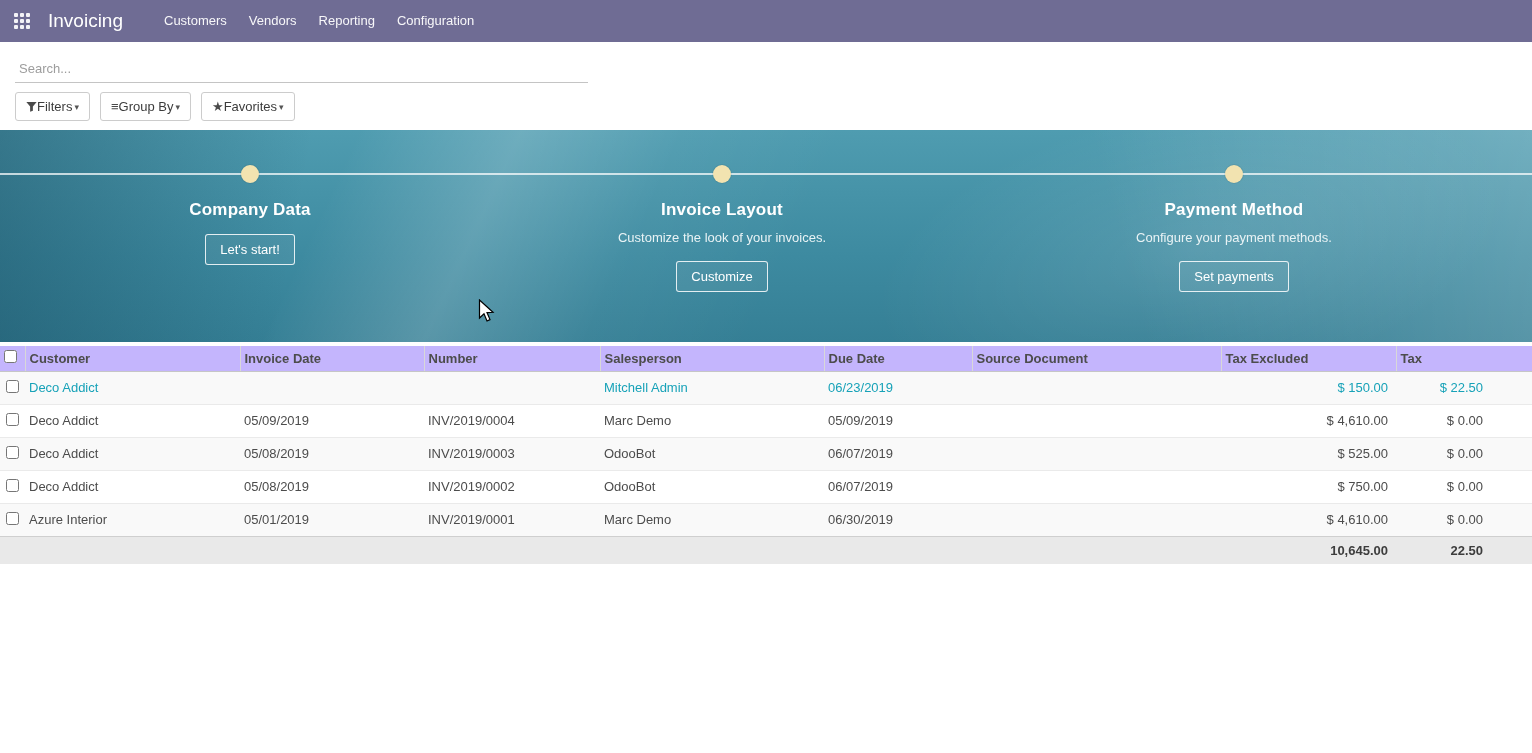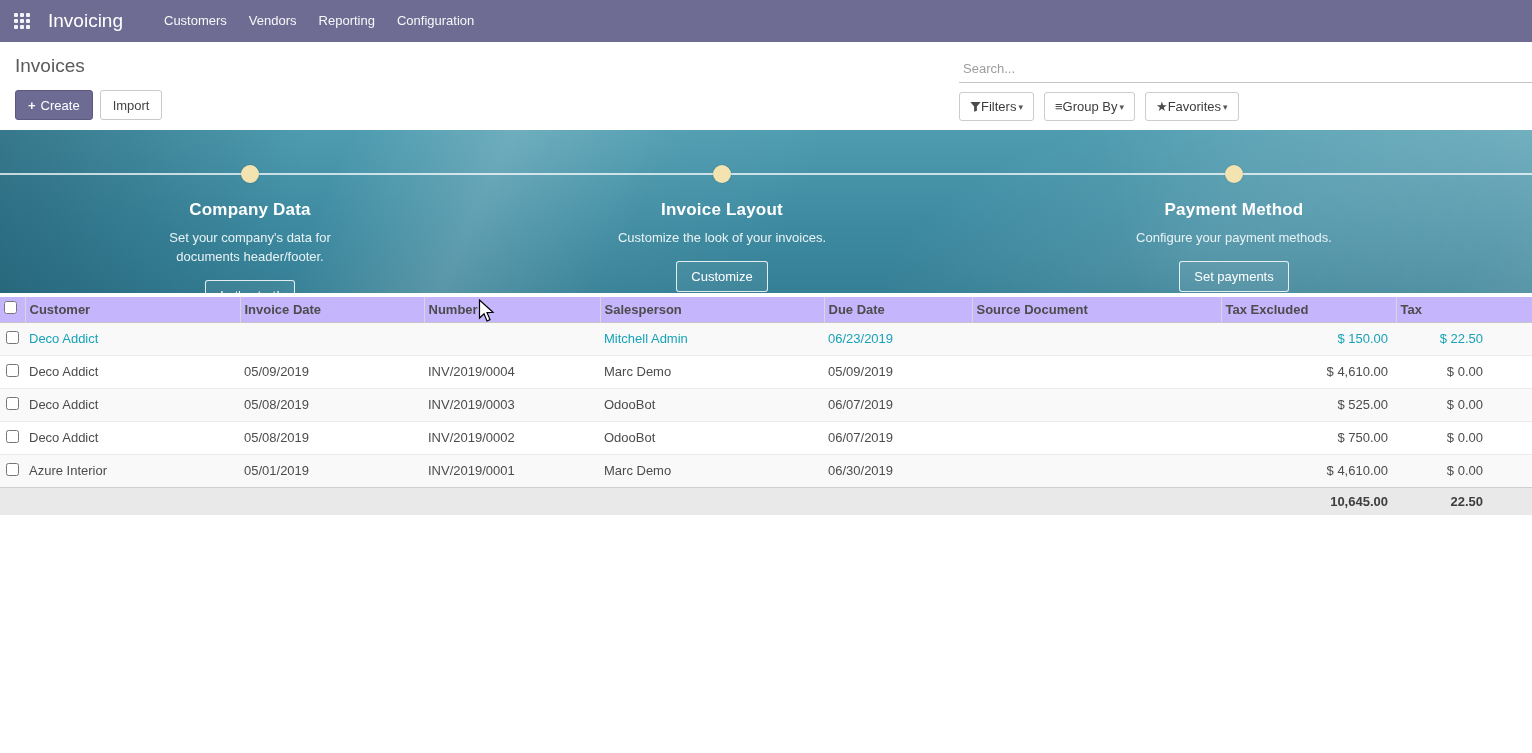--- a/index.html
+++ b/index.html
@@ -51,21 +51,21 @@
   .facet-btn {
     height:29px; padding:0 10px; font-size:13px; border:1px solid #cccccc;
     background:#fff; border-radius:3px; color:#3c3c3c; cursor:pointer;
     display:inline-flex; align-items:center; gap:0; font-family:inherit;
   }
   .facet-btn .glyph { font-size:13px; color:#4a4a4a; }
   .facet-btn .caret { font-size:9px; color:#555; margin-left:2px; }
 
   
   .onboarding {
-    position:relative; height:163px; overflow:hidden; color:#fff;
+    position:relative; height:212px; overflow:hidden; color:#fff;
     background:
       linear-gradient(100deg, rgba(15,60,80,.38) 0%, rgba(15,60,80,0) 20%),
       linear-gradient(255deg, rgba(255,255,255,.20) 0%, rgba(255,255,255,0) 28%),
       linear-gradient(115deg, rgba(255,255,255,0) 22%, rgba(255,255,255,.18) 32%, rgba(255,255,255,.04) 42%, rgba(255,255,255,0) 52%),
       linear-gradient(180deg, #4f9cb0 0%, #3d8aa0 60%, #357f95 100%);
   }
   .onboarding::after {
     content:""; position:absolute; left:55%; top:-40px; width:700px; height:320px;
     background:radial-gradient(ellipse at center, rgba(255,255,255,.12) 0%, rgba(255,255,255,0) 65%);
     transform:rotate(-12deg); pointer-events:none;
@@ -129,30 +129,20 @@
       <i></i>
   </div>
   <div class="app-title">Invoicing</div>
   <div class="nav-menu">Customers</div>
   <div class="nav-menu">Vendors</div>
   <div class="nav-menu">Reporting</div>
   <div class="nav-menu">Configuration</div>
 </nav>
 
 <div class="control-panel">
-  <div class="cp-left">
-    <h1 class="page-title">Invoices</h1>
-    <div class="cp-buttons">
-      <button class="btn primary">
-        <span class="plus">+</span>
-        <span>Create</span>
-      </button>
-      <button class="btn">Import</button>
-    </div>
-  </div>
   <div class="cp-right">
     <input class="search-input" type="text" placeholder="Search..." style="">
     <div class="facet-buttons">
       <button class="facet-btn">
         <svg width="11" height="11" viewBox="0 0 16 16">
             <path d="M0.5 1.5h15L10 8v6l-4 1.5V8z" fill="#4a4a4a"></path>
           </svg>
         <span>Filters</span>
         <span class="caret">▾</span>
       </button>
@@ -169,21 +159,20 @@
     </div>
   </div>
 </div>
 
 <div class="onboarding">
   <div class="timeline"></div>
 
   <div class="step step-1">
     <div class="dot"></div>
     <h2>Company Data</h2>
-    <p>Set your company's data for documents header/footer.</p>
     <button class="step-btn">Let's start!</button>
   </div>
 
   <div class="step step-2">
     <div class="dot"></div>
     <h2>Invoice Layout</h2>
     <p>Customize the look of your invoices.</p>
     <button class="step-btn">Customize</button>
   </div>
 

